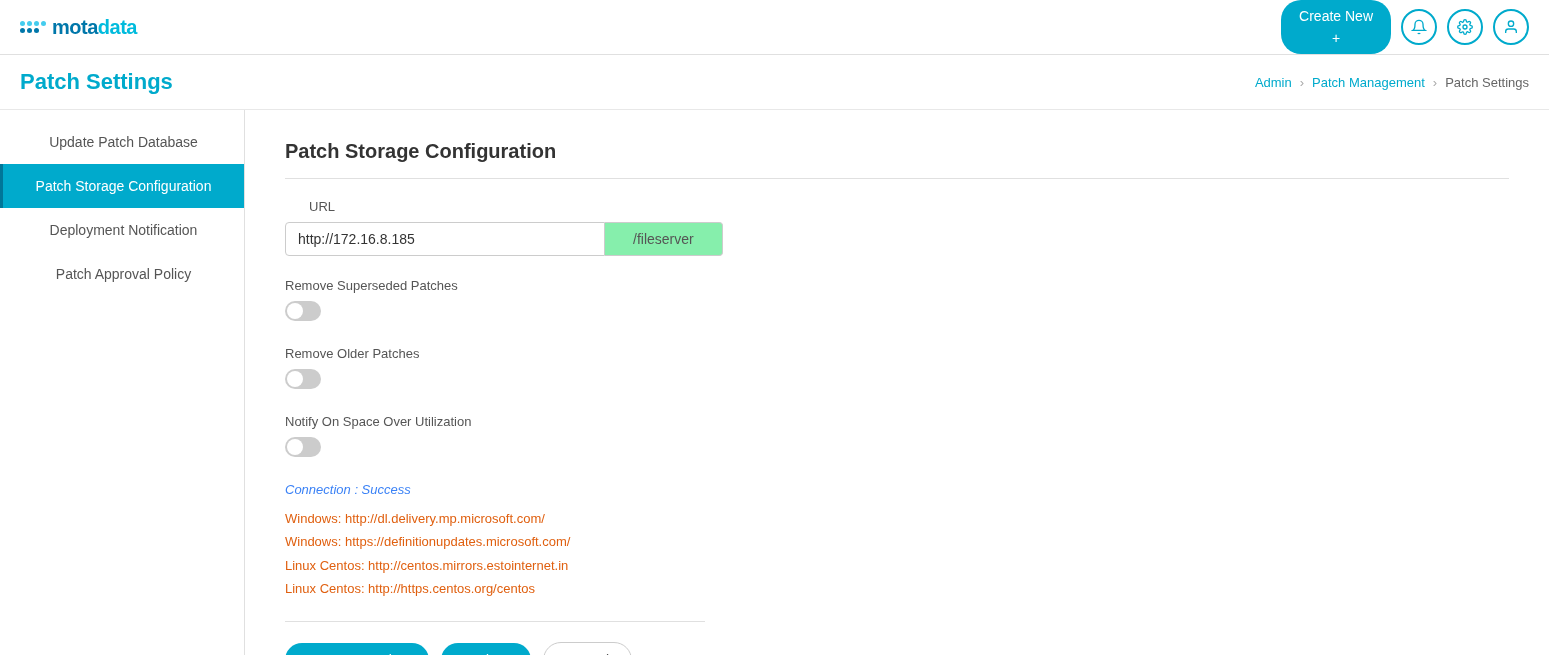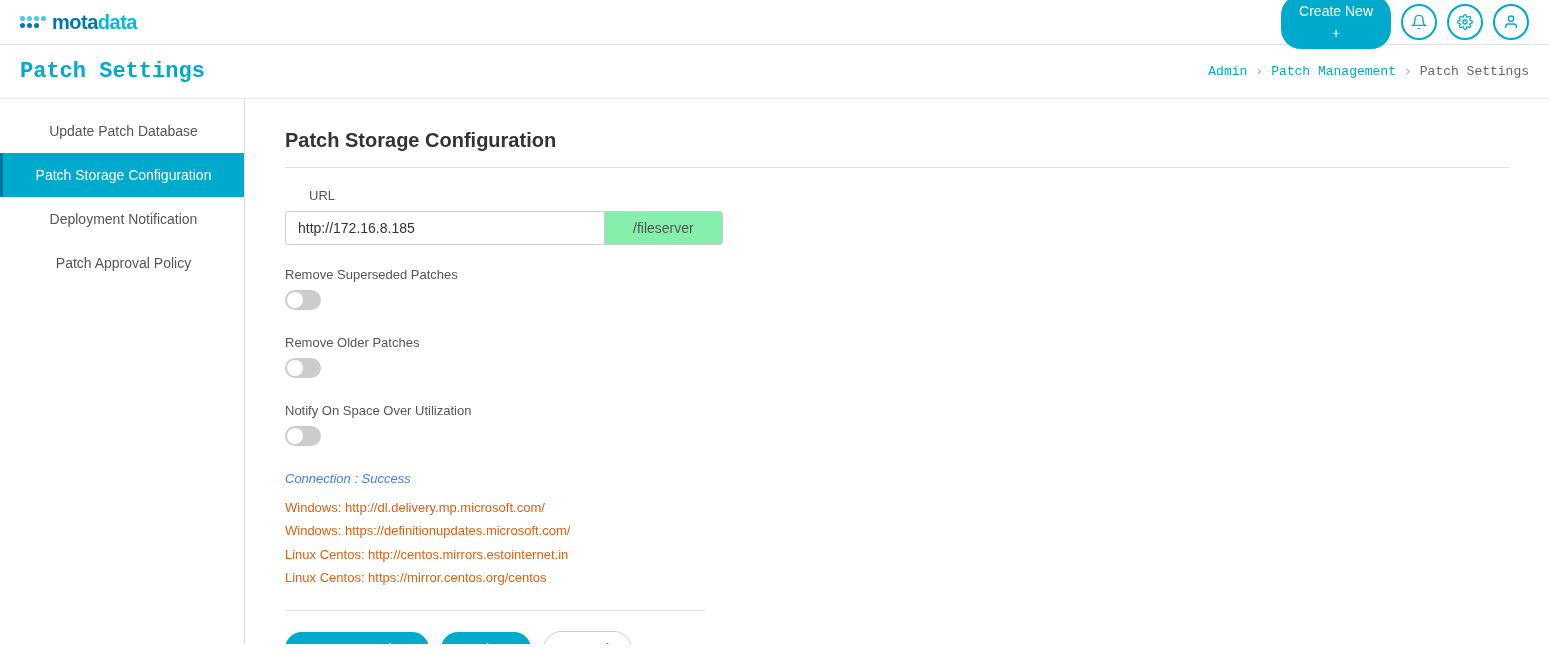--- a/index.html
+++ b/index.html
@@ -4,21 +4,21 @@
   <style>
     * { box-sizing: border-box; margin: 0; padding: 0; }
     body { font-family: 'Segoe UI', Arial, sans-serif; background: #fff; color: #333; font-size: 14px; }
 
     
     .header {
       display: flex;
       align-items: center;
       justify-content: space-between;
       padding: 0 20px;
-      height: 45px;
+      height: 55px;
       border-bottom: 1px solid #e0e0e0;
       background: #fff;
     }
     .logo {
       display: flex;
       align-items: center;
       gap: 6px;
     }
     .logo-dots {
       display: flex;
@@ -77,21 +77,20 @@
     }
 
     
     .page-title-bar {
       background: #fff;
       border-bottom: 1px solid #e8e8e8;
       padding: 14px 20px;
       display: flex;
       align-items: center;
       justify-content: space-between;
-      font-family: Liberation Mono, monospace;
     }
     .page-title {
       font-size: 22px;
       font-weight: 600;
       color: #00aacc;
     }
     .breadcrumb {
       display: flex;
       align-items: center;
       gap: 8px;
@@ -388,21 +387,21 @@
         <span class="toggle-slider"></span>
       </label>
     </div>
 
     <div class="connection-status">Connection : Success</div>
 
     <div class="connection-urls">
       <div>Windows: http://dl.delivery.mp.microsoft.com/</div>
       <div>Windows: https://definitionupdates.microsoft.com/</div>
       <div>Linux Centos: http://centos.mirrors.estointernet.in</div>
-      <div>Linux Centos: https://mirror.centos.org/centos</div>
+      <div>Linux Centos: http://https.centos.org/centos</div>
     </div>
 
     <hr class="form-divider">
 
     <div class="action-buttons">
       <button class="btn-test">Test Connection</button>
       <button class="btn-update">Update</button>
       <button class="btn-cancel">Cancel</button>
     </div>
   </main>

